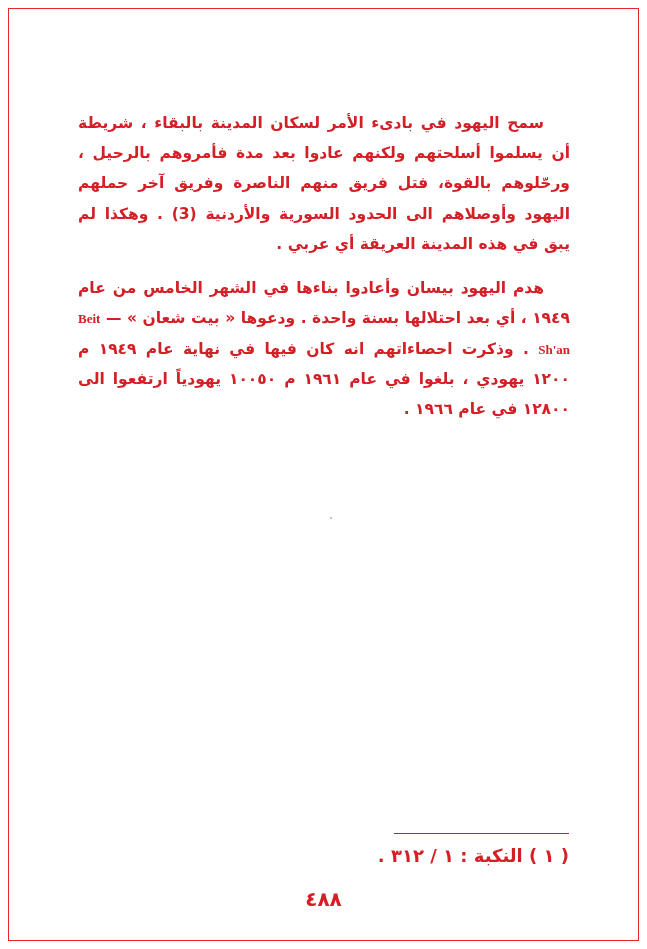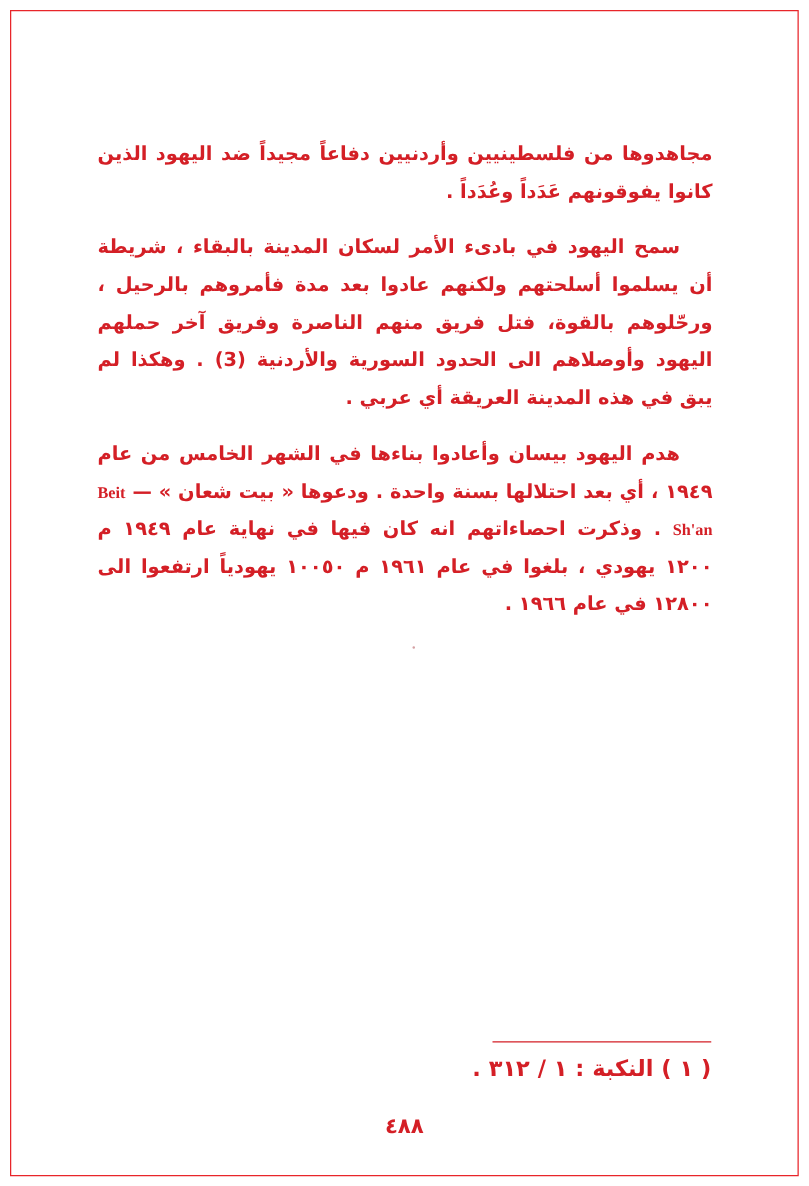--- a/index.html
+++ b/index.html
@@ -87,21 +87,21 @@
     margin: 0;
   }
   
   #page-number {
     position: absolute;
     left: 0;
     right: 0;
     bottom: 38px;
     text-align: center;
     font-family: "DejaVu Sans", sans-serif;
-    font-size: 17px;
+    font-size: 20px;
     font-weight: bold;
     color: #d41f26;
     letter-spacing: 1px;
   }
   
   .speck {
     position: absolute;
     width: 2px;
     height: 2px;
     background: #d4a0a3;
@@ -109,21 +109,20 @@
   }
 </style>
 </head>
 <body>
 
 <div id="page">
 
   <div id="page-frame"></div>
 
   <div id="content">
-    <p class="para first">مجاهدوها من فلسطينيين وأردنيين دفاعاً مجيداً ضد اليهود الذين كانوا يفوقونهم عَدَداً وعُدَداً .</p>
     <p class="para indent">سمح اليهود في بادىء الأمر لسكان المدينة بالبقاء ، شريطة أن يسلموا أسلحتهم ولكنهم عادوا بعد مدة فأمروهم بالرحيل ، ورحّلوهم بالقوة، فتل فريق منهم الناصرة وفريق آخر حملهم اليهود وأوصلاهم الى الحدود السورية والأردنية (3) . وهكذا لم يبق في هذه المدينة العريقة أي عربي .</p>
     <p class="para indent">هدم اليهود بيسان وأعادوا بناءها في الشهر الخامس من عام ١٩٤٩ ، أي بعد احتلالها بسنة واحدة . ودعوها « بيت شعان » — <span class="latin">Beit Sh'an</span> . وذكرت احصاءاتهم انه كان فيها في نهاية عام ١٩٤٩ م ١٢٠٠ يهودي ، بلغوا في عام ١٩٦١ م ١٠٠٥٠ يهودياً ارتفعوا الى ١٢٨٠٠ في عام ١٩٦٦ .</p>
   </div>
 
   <div class="speck" style="left:330px; top:517px;"></div>
 
   <div id="footnote-area">
     <div id="footnote-rule"></div>
     <p id="footnote-text">( ١ ) النكبة : ١ / ٣١٢ .</p>
   </div>

